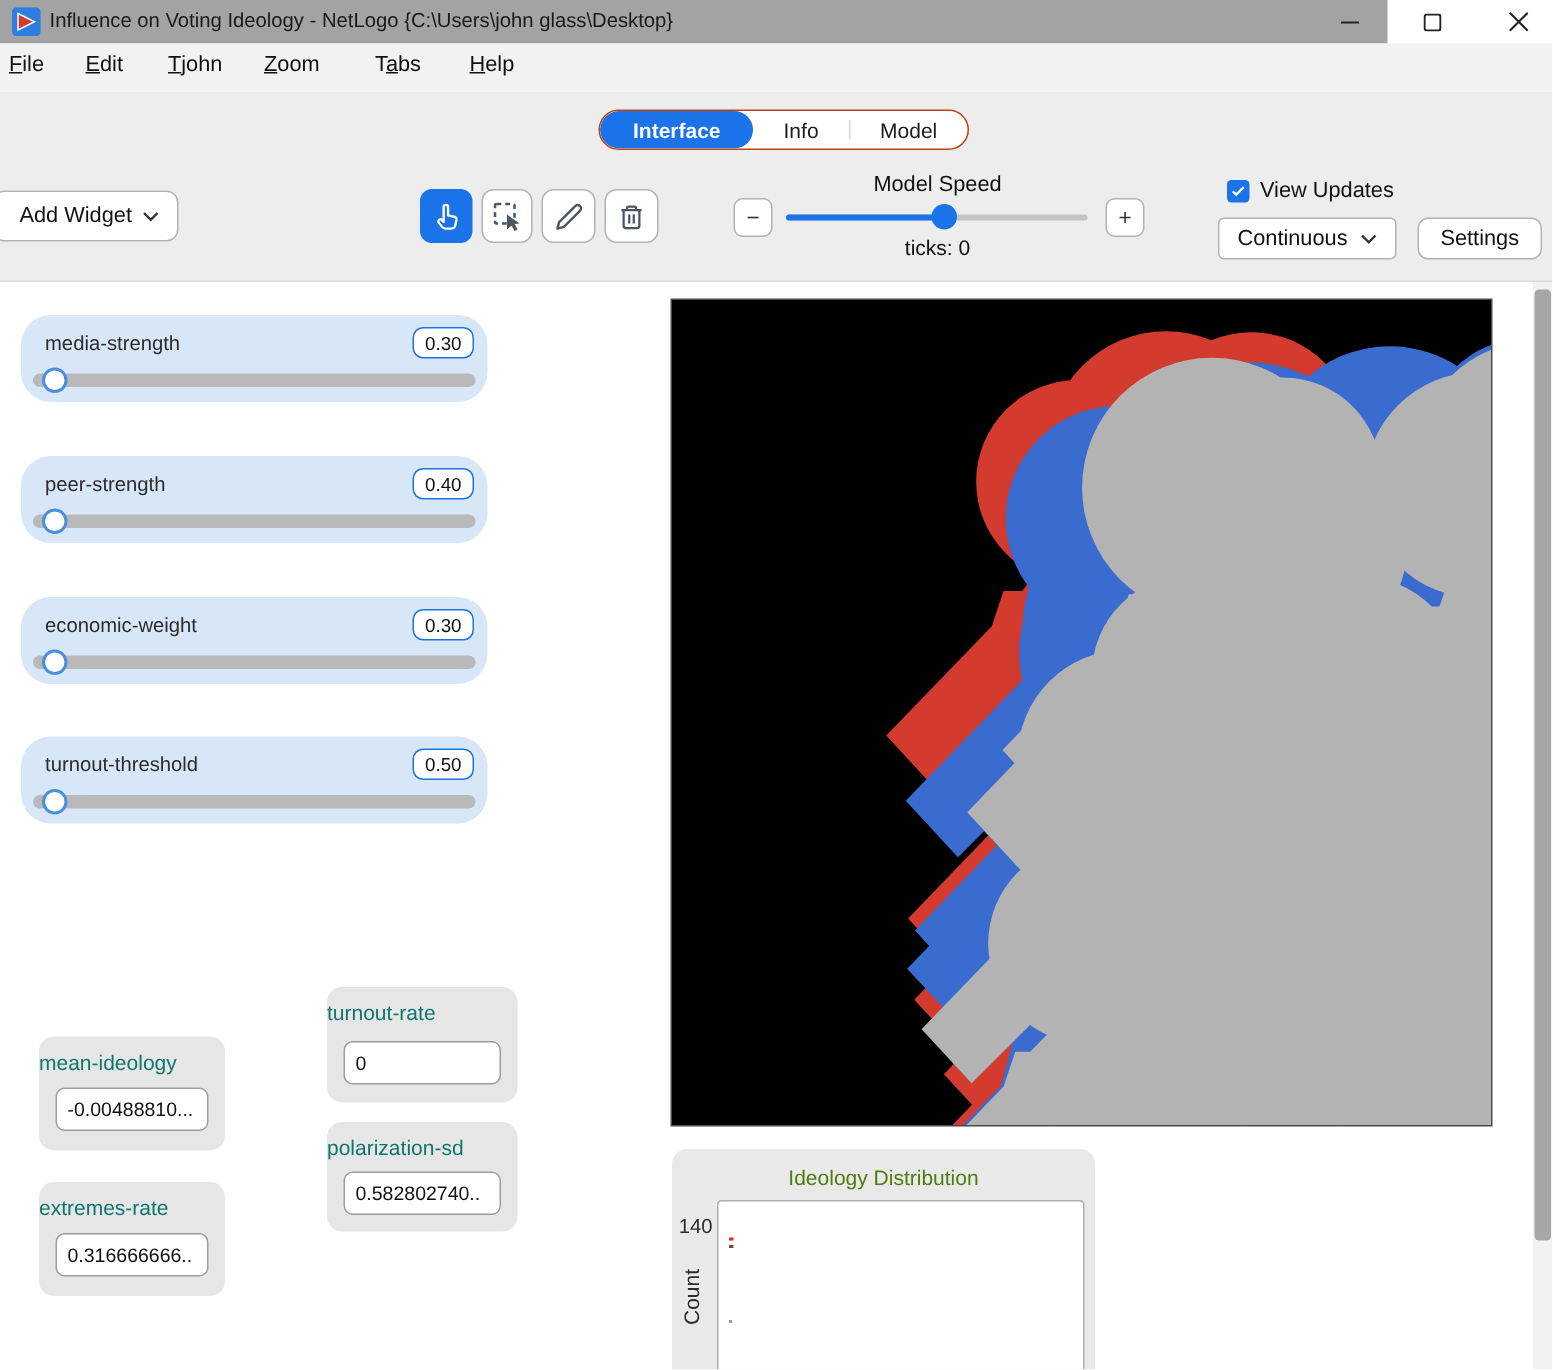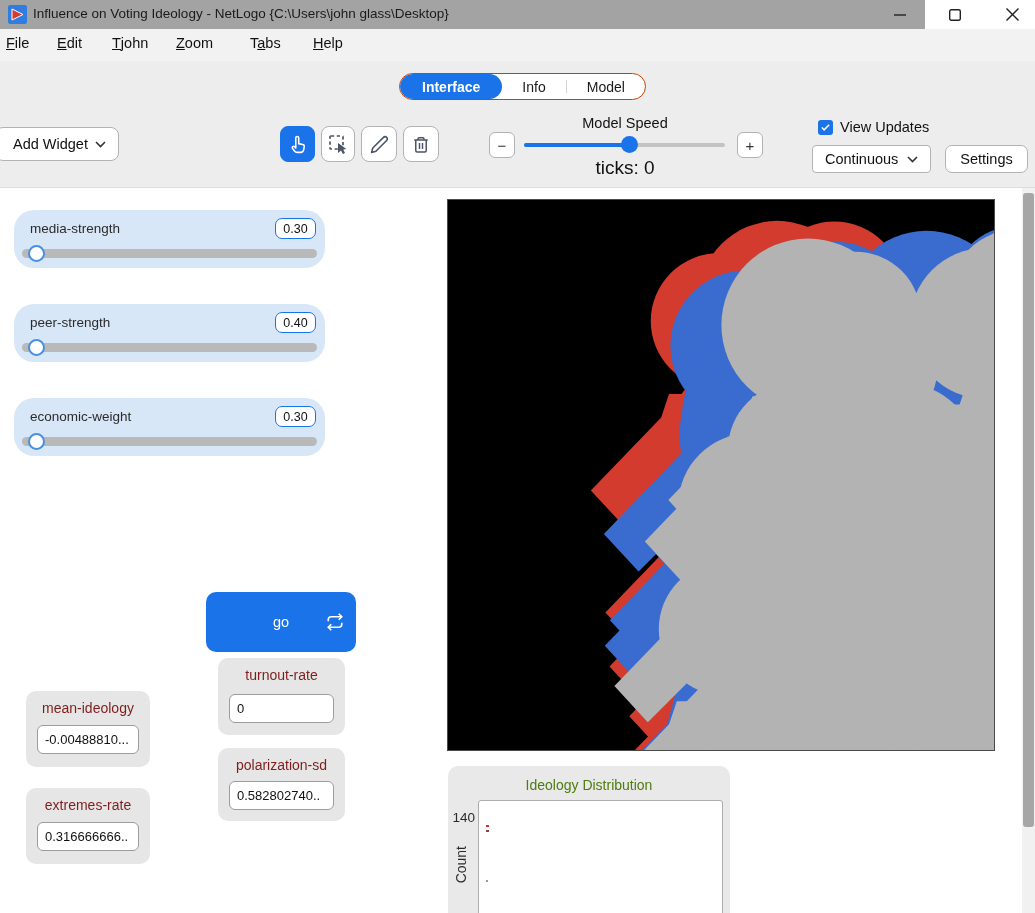--- a/index.html
+++ b/index.html
@@ -35,21 +35,21 @@
   .tool-btn { position:absolute; top:65px; width:35px; height:36px; background:#fff; border:1px solid #b3b3b3;
               border-radius:8px; display:flex; align-items:center; justify-content:center; }
   .tool-btn.active { background:#1a73e8; border-color:#1a73e8; }
 
   .speed-label { position:absolute; left:525px; top:54px; width:200px; text-align:center; font-size:14.5px; color:#111; }
   .small-btn { position:absolute; top:71px; width:26px; height:26px; background:#fff; border:1px solid #b3b3b3;
                border-radius:6px; display:flex; align-items:center; justify-content:center; font-size:15px; color:#333; }
   .speed-track { position:absolute; left:524px; top:82px; width:201px; height:4px; background:#c3c3c3; border-radius:2px; }
   .speed-fill { position:absolute; left:0; top:0; height:4px; background:#1a73e8; border-radius:2px; }
   .speed-thumb { position:absolute; top:-7px; width:17px; height:17px; background:#1a73e8; border-radius:50%; transform:translateX(-8px); }
-  .ticks-label { position:absolute; left:525px; top:96px; width:200px; text-align:center; font-size:19px; color:#111; }
+  .ticks-label { position:absolute; left:525px; top:96px; width:200px; text-align:center; font-size:14px; color:#111; }
 
   .vu-check { position:absolute; left:818px; top:59px; width:15px; height:15px; background:#1a73e8; border-radius:3px;
               display:flex; align-items:center; justify-content:center; }
   .vu-label { position:absolute; left:840px; top:58px; font-size:14.5px; color:#111; }
   .settings-btn { position:absolute; left:945px; top:84px; width:83px; height:28px; background:#fff; border:1px solid #b3b3b3;
                   border-radius:7px; display:flex; align-items:center; justify-content:center; font-size:14.5px; color:#111; }
 
   
   .nl-slider { position:absolute; left:14px; width:311px; height:58px; background:#d8e7f8; border-radius:20px;text-align:right; }
   .nl-slider .lbl { position:absolute; left:16px; top:11px; font-size:13.5px; color:#2b2b2b; }
@@ -58,21 +58,21 @@
                     display:flex; align-items:center; justify-content:center; padding:0 4px; }
   .nl-slider .track { position:absolute; left:8px; right:8px; top:39px; height:9px; background:#b9b9b9; border-radius:5px; }
   .nl-slider .thumb { position:absolute; left:6px; top:-4px; width:17px; height:17px; background:#fff;
                       border:2px solid #4a8fdc; border-radius:50%; }
 
   .nl-button { position:absolute; width:150px; height:60px; background:#1a73e8; border-radius:10px;
                display:flex; align-items:center; justify-content:center; color:#fff; font-size:14.5px; }
   .forever-ic { position:absolute; right:12px; top:21px; }
 
   .nl-monitor { position:absolute; background:#e6e6e6; border-radius:10px; }
-  .nl-monitor .mlbl { position:absolute; left:0; right:0; top:9px; text-align:center; font-size:14px; color:#7f1d1d; }
+  .nl-monitor .mlbl { position:absolute; left:0; right:0; top:9px; text-align:left; font-size:14px; color:#0f766e; }
   .nl-monitor .mval { position:absolute; left:11px; right:11px; height:29px; background:#fff; border:1px solid #9d9d9d;
                       border-radius:6px; font-size:13px; color:#111; display:flex; align-items:center; padding:0 7px;
                       white-space:nowrap; overflow:hidden; }
 
   .world-view { position:absolute; left:448px; top:200px; width:546px; height:550px; background:#000; outline:1px solid #4a4a4a; }
 
   .plot-widget { position:absolute; left:448px; top:766px; width:282px; height:170px; background:#e9e9e9; border-radius:10px; }
   .plot-title { position:absolute; left:0; right:0; top:11px; text-align:center; font-size:14px; color:#4d7c0f; }
   .plot-ymax { position:absolute; left:2px; top:44px; width:25px; text-align:right; font-size:13.5px; color:#2b2b2b; }
   .plot-ylabel { position:absolute; left:5px; top:80px; font-size:14px; color:#2b2b2b;
@@ -209,30 +209,28 @@
         <div class="thumb"></div>
       </div>
   </div>
   <div class="nl-slider" style="top:398px;">
     <span class="lbl">economic-weight</span>
     <span class="val">0.30</span>
     <div class="track">
         <div class="thumb"></div>
       </div>
   </div>
-
-  <div class="nl-button" style="left:206px; top:592px;">
-    <span>go</span>
-    <svg class="forever-ic" width="18" height="18" viewBox="0 0 24 24">
-      <polyline points="17,1 21,5 17,9" fill="none" stroke="#fff" stroke-width="2.2"></polyline>
-      <path d="M3 11V9a4 4 0 0 1 4-4h14" fill="none" stroke="#fff" stroke-width="2.2"></path>
-      <polyline points="7,23 3,19 7,15" fill="none" stroke="#fff" stroke-width="2.2"></polyline>
-      <path d="M21 13v2a4 4 0 0 1-4 4H3" fill="none" stroke="#fff" stroke-width="2.2"></path>
-    </svg>
-  </div>
+  <div class="nl-slider" style="top:491px;">
+    <span class="lbl">turnout-threshold</span>
+    <span class="val">0.50</span>
+    <div class="track">
+        <div class="thumb"></div>
+      </div>
+  </div>
+
 
   <div class="nl-monitor" style="left:26px; top:691px; width:124px; height:76px;">
     <div class="mlbl">mean-ideology</div>
     <div class="mval" style="top:34px;">-0.00488810...</div>
   </div>
   <div class="nl-monitor" style="left:26px; top:788px; width:124px; height:76px;">
     <div class="mlbl">extremes-rate</div>
     <div class="mval" style="top:34px;">0.316666666..</div>
   </div>
   <div class="nl-monitor" style="left:218px; top:658px; width:127px; height:77px;">

